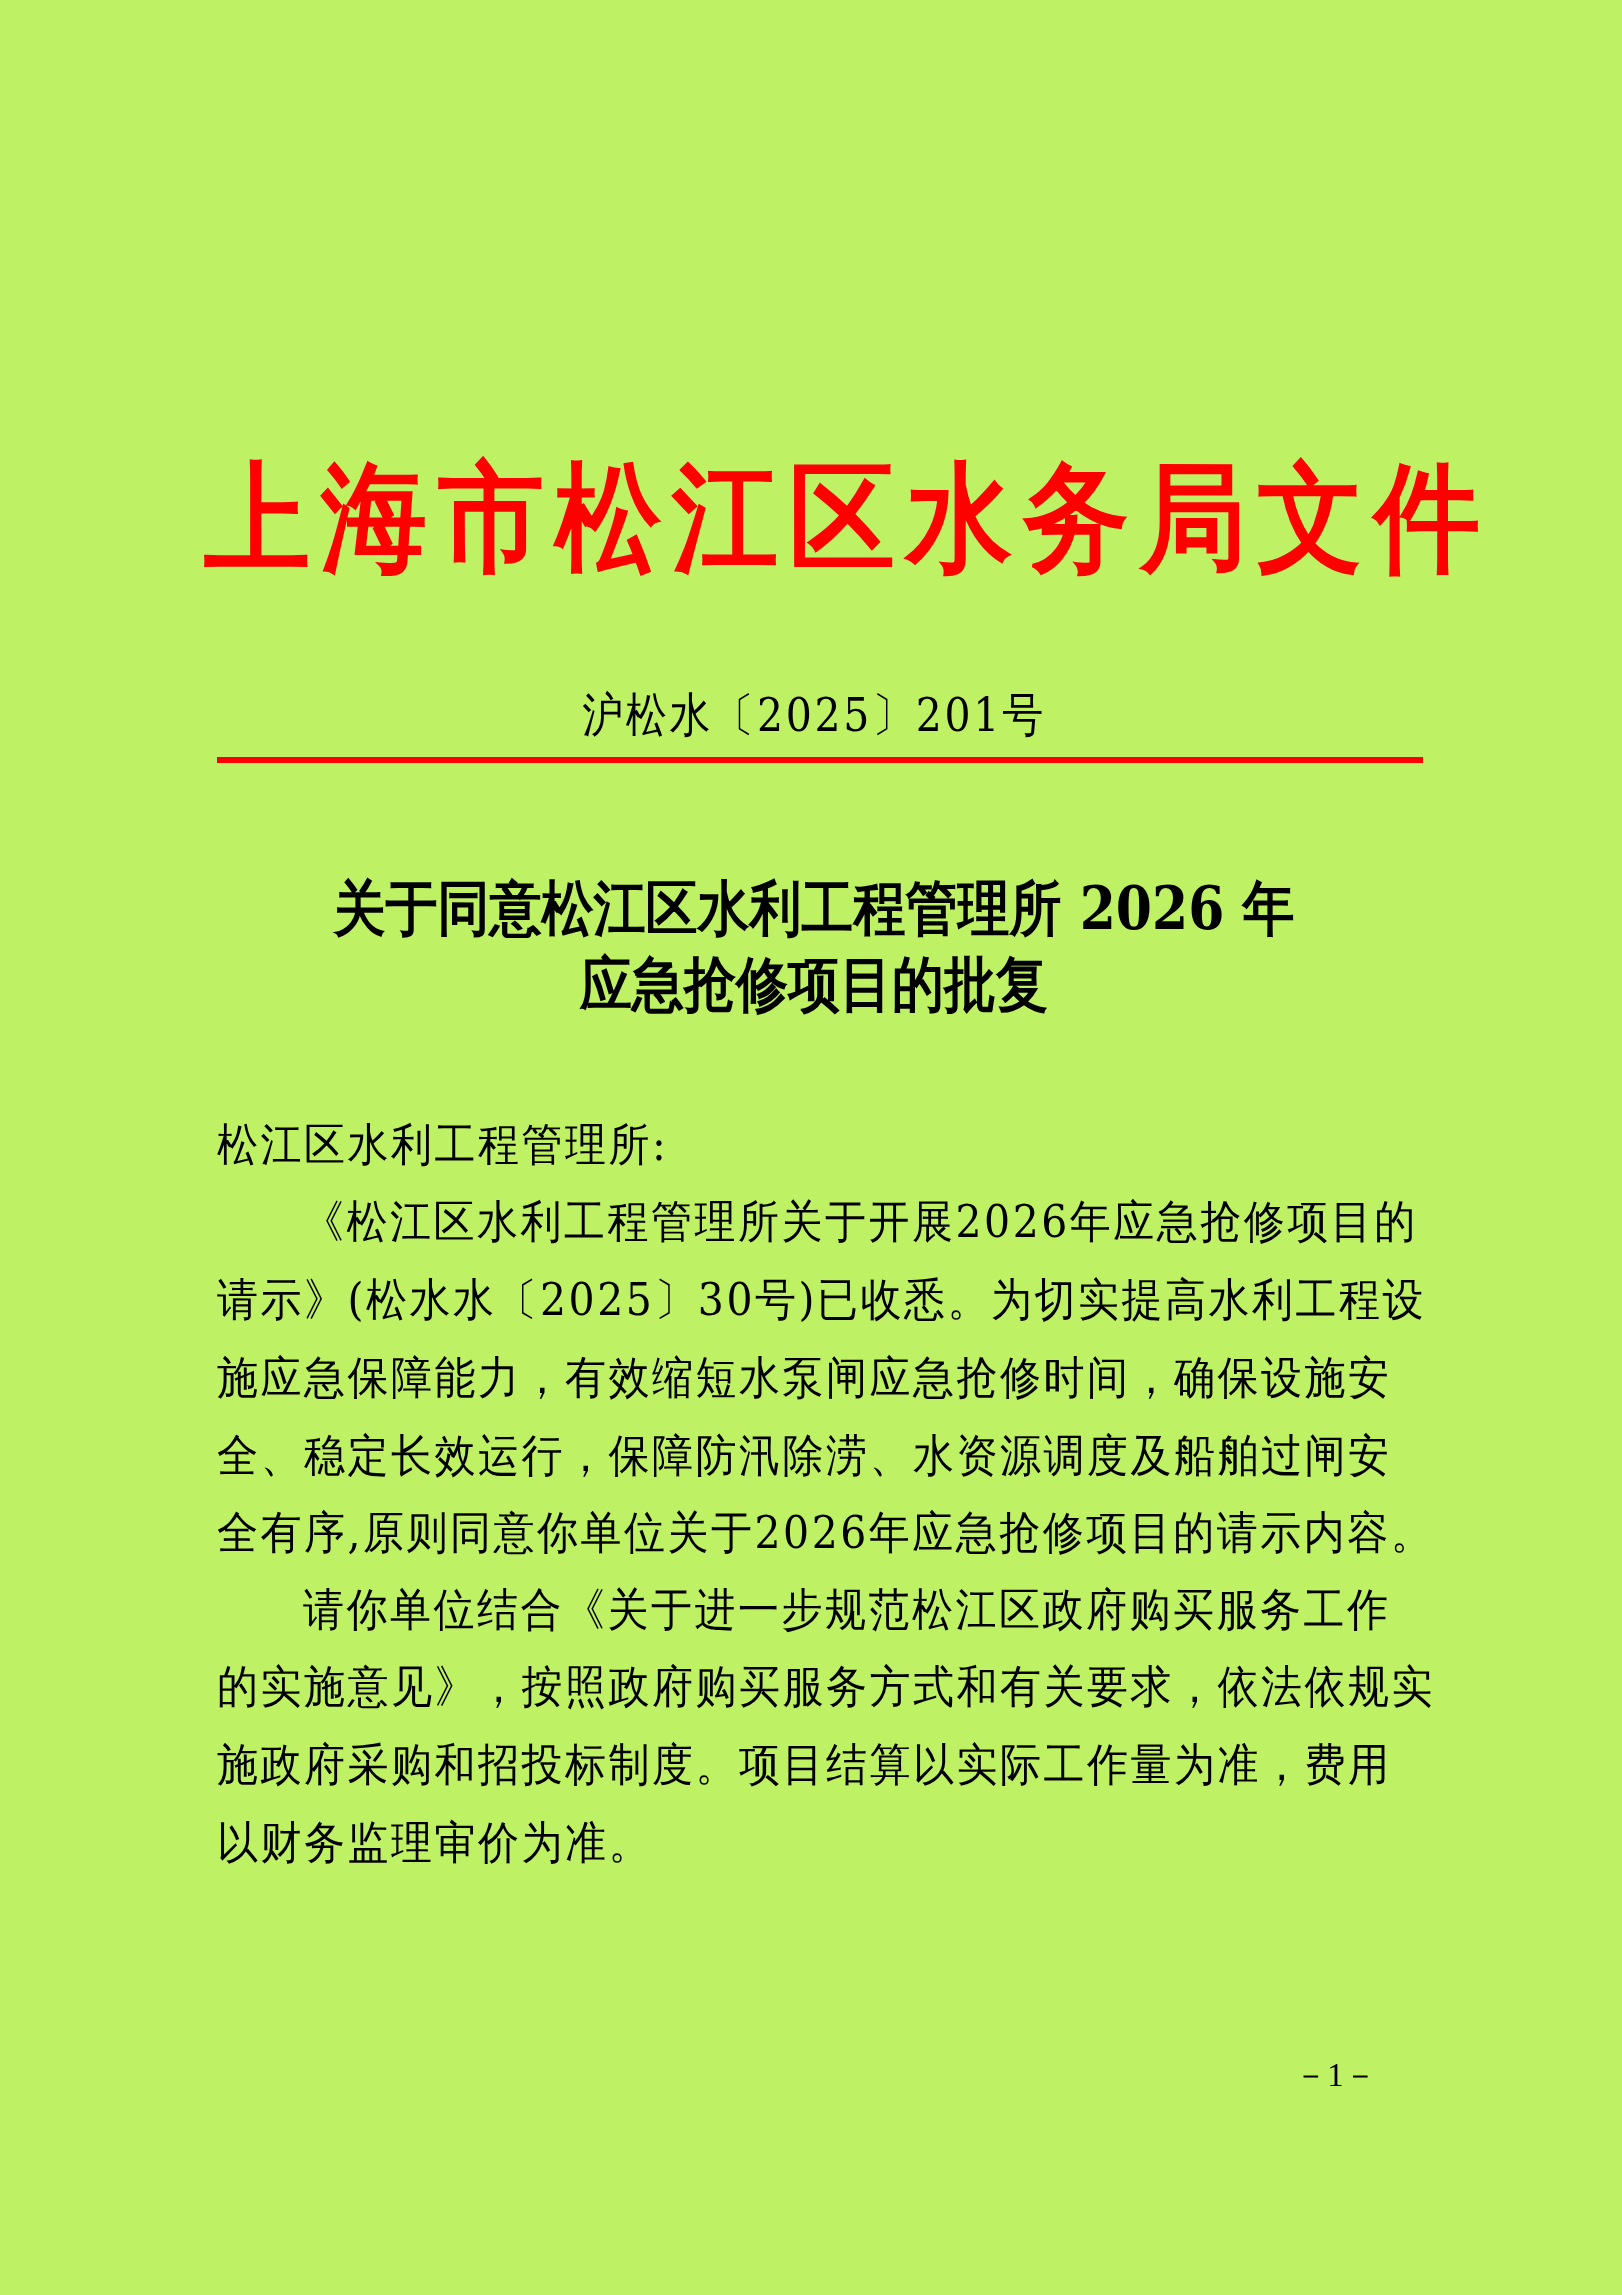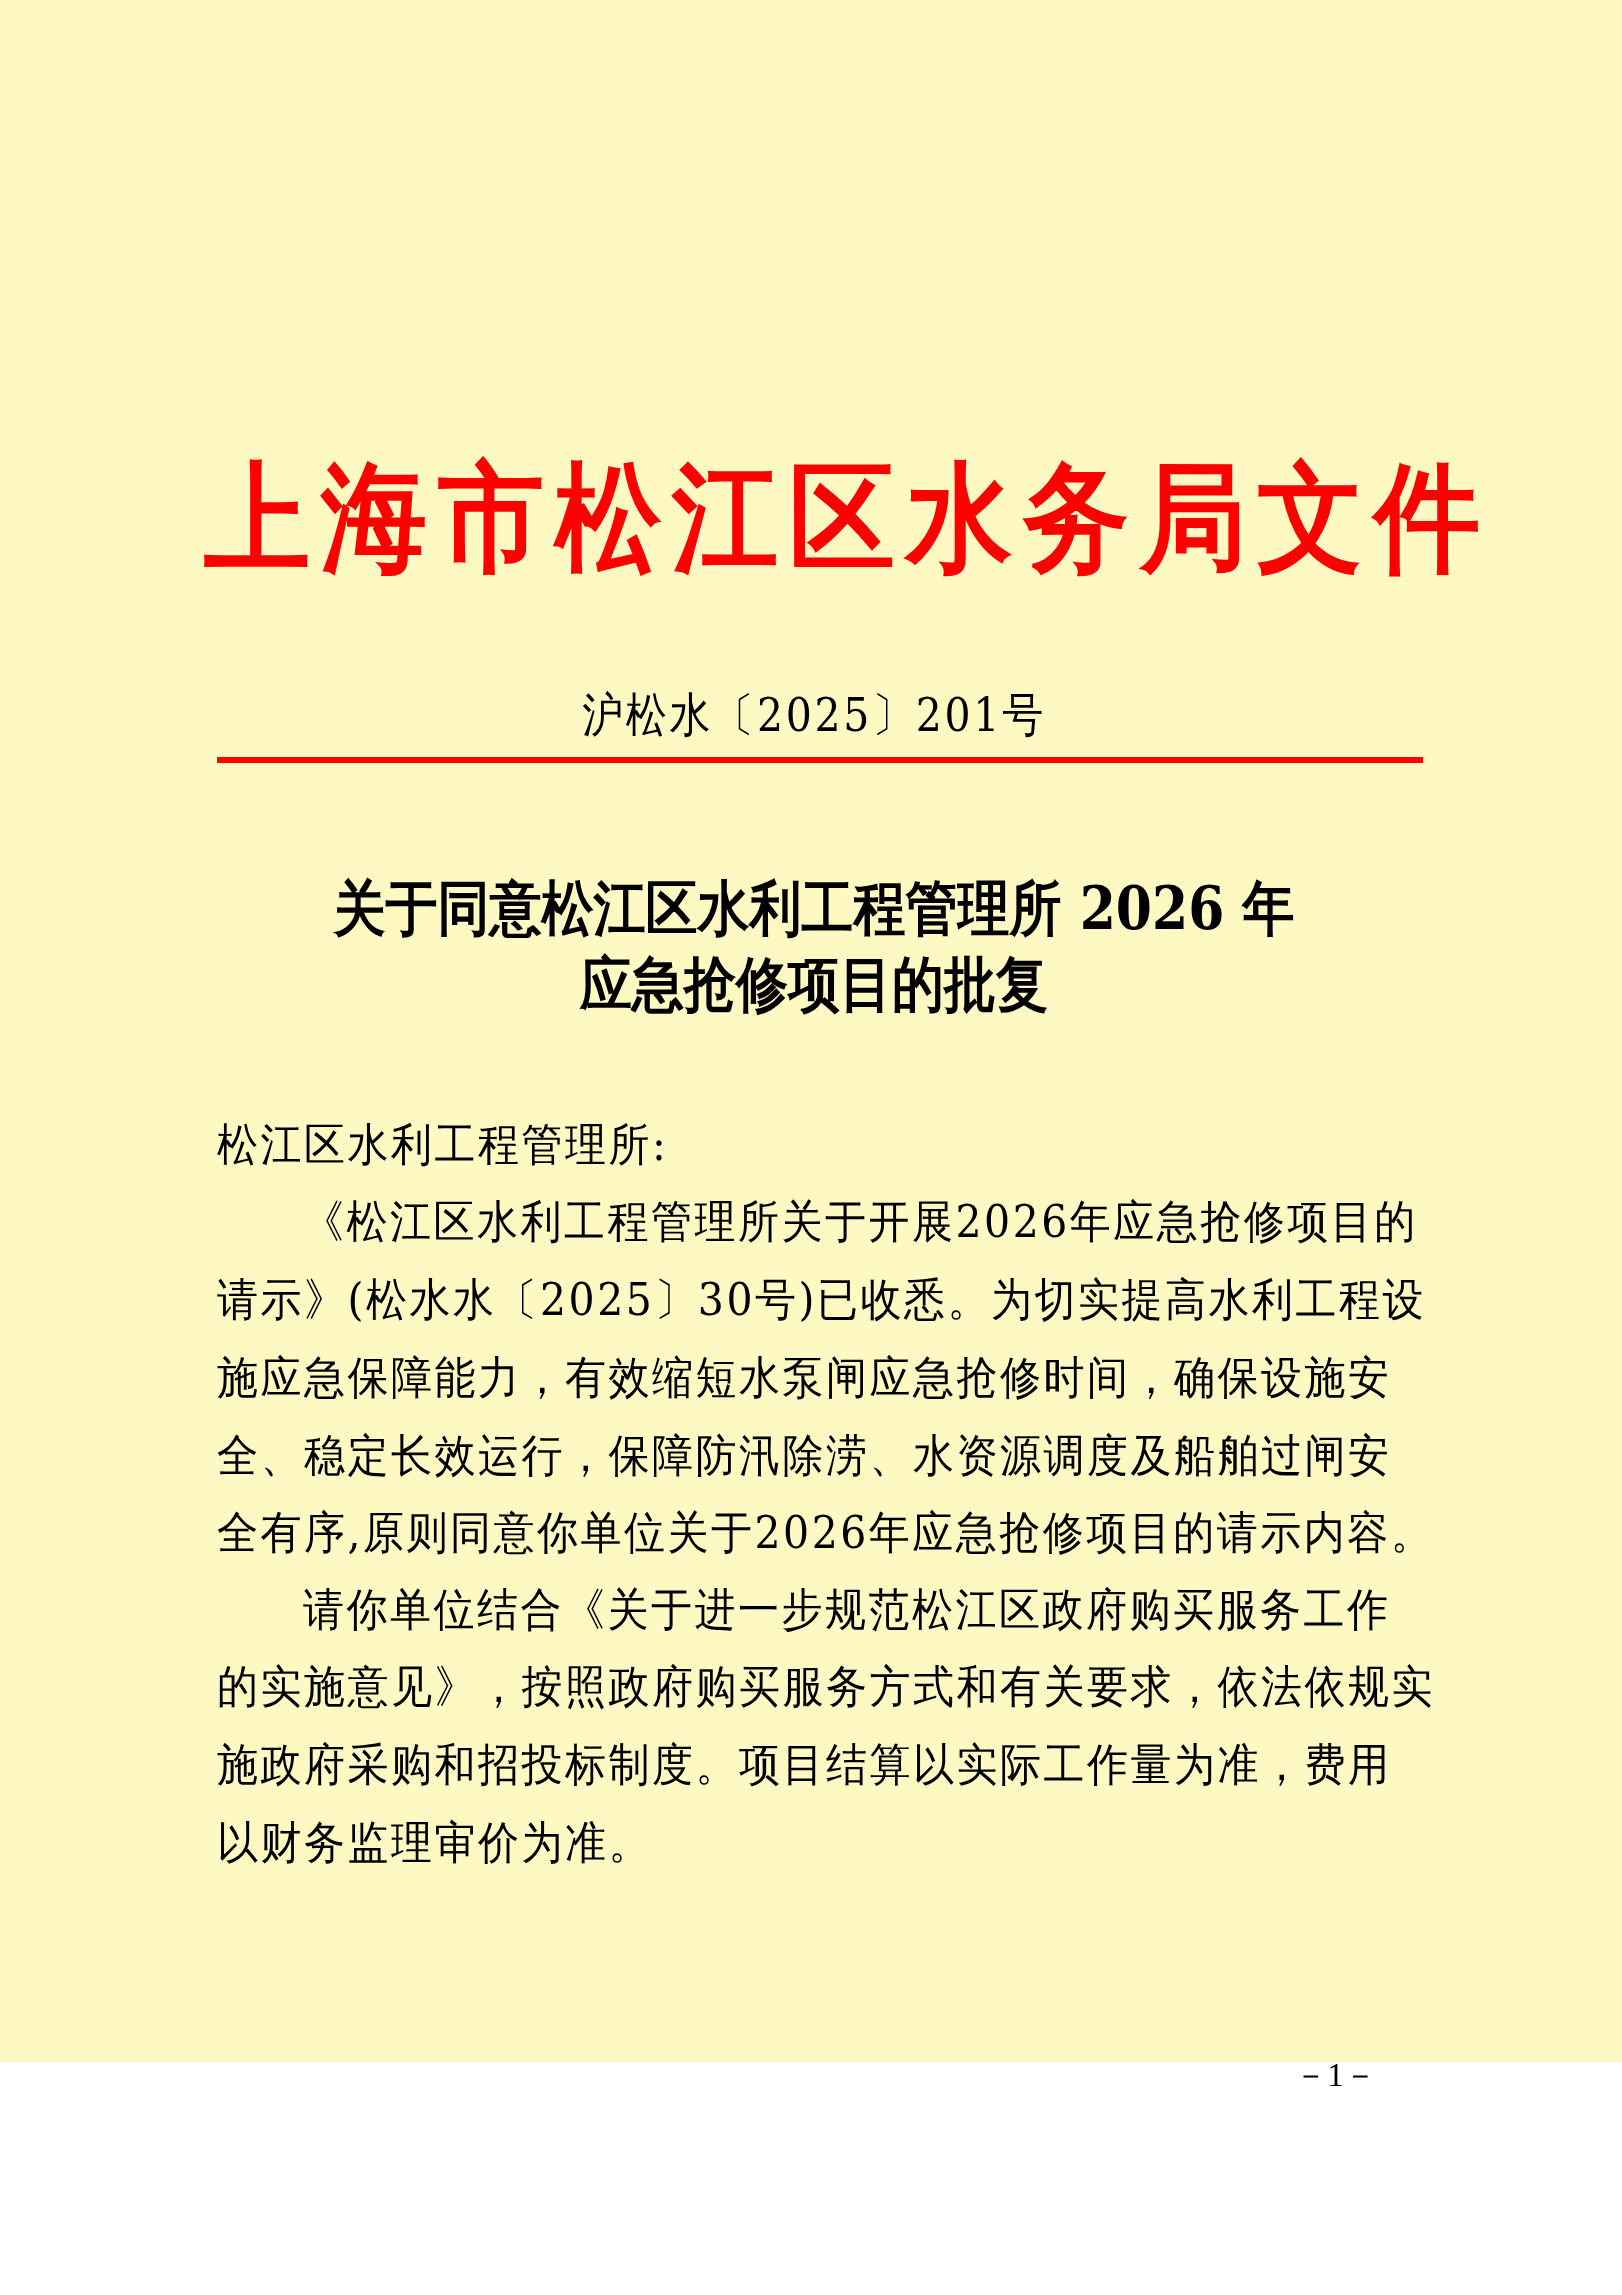--- a/index.html
+++ b/index.html
@@ -12,22 +12,22 @@
       height: 2295px;
       position: relative;
       overflow: hidden;
       font-family: "DejaVu Serif", "Liberation Serif", serif;
       color: #000000;
     }
     .page {
       position: absolute;
       left: 0; top: 0;
       width: 1623px;
-      height: 2062px;
-      background: #fef9c3;
+      height: 2295px;
+      background: #bef264;
     }
     .masthead {
       position: absolute;
       left: 204px;
       top: 450px;
       width: 1206px;
       height: 136px;
       text-align: center;
       font-family: "DejaVu Serif", "Liberation Serif", serif;
       font-weight: bold;

